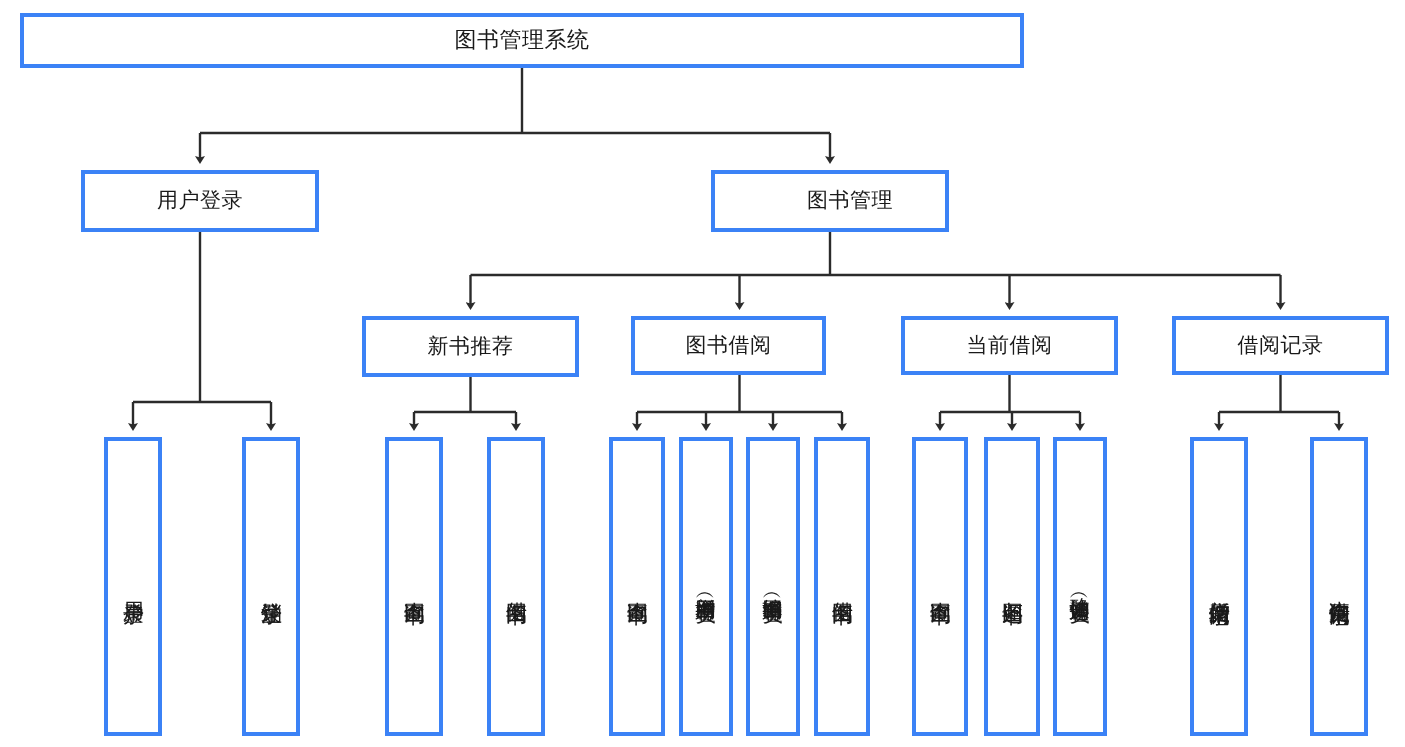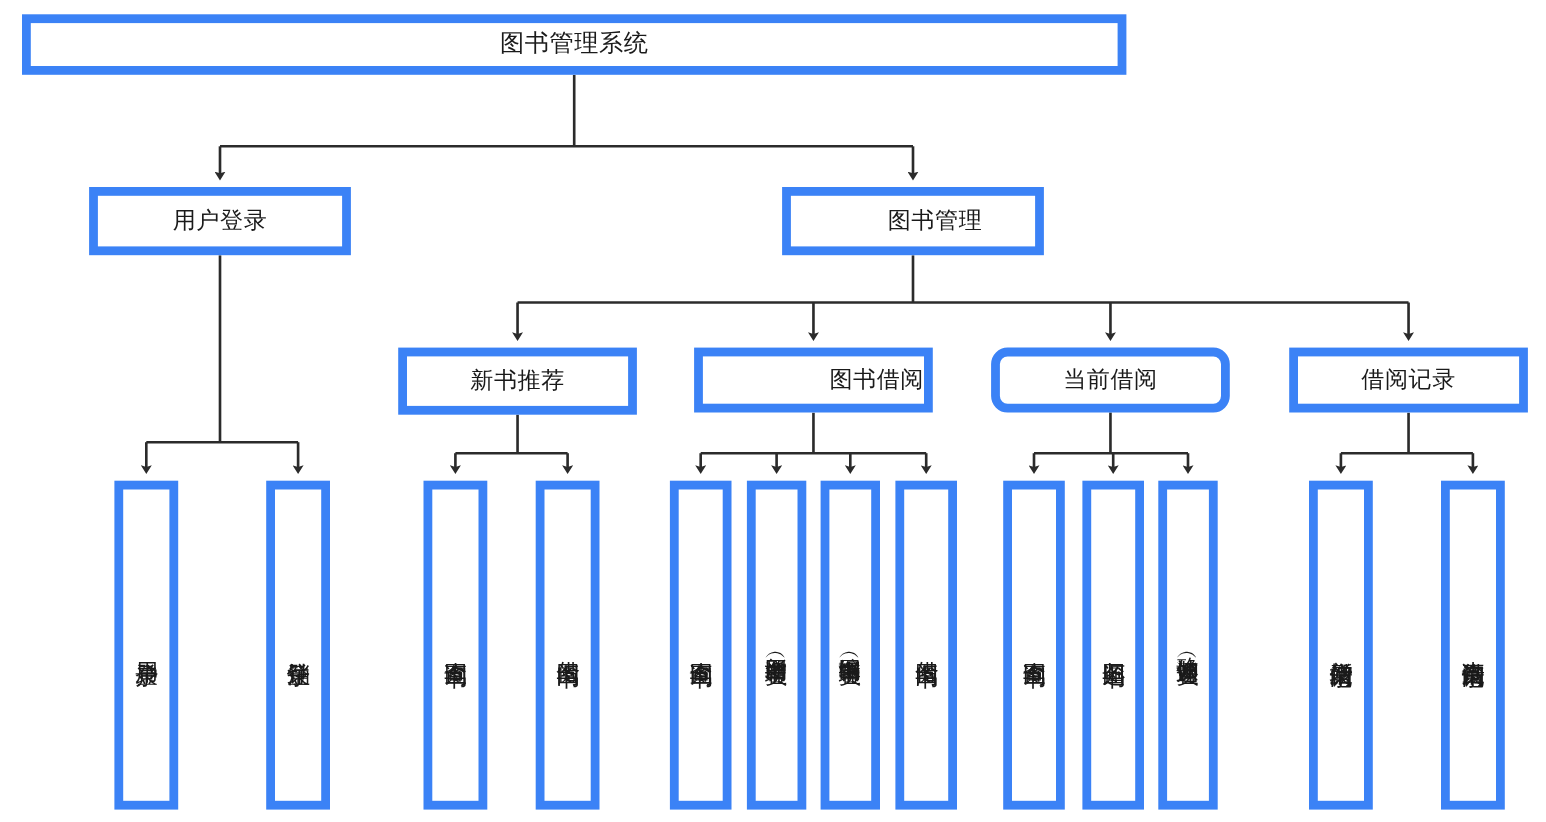--- a/index.html
+++ b/index.html
@@ -23,21 +23,21 @@
     left: 0;
     top: 0;
     width: 1405px;
     height: 747px;
     pointer-events: none;
   }
   .node {
     position: absolute;
     box-sizing: border-box;
     background: #ffffff;
-    border: 8px solid #3b82f6;
+    border: 4px solid #3b82f6;
     display: flex;
     align-items: center;
     justify-content: center;
     color: #1a1a1a;
   }
   .node-h {
     
   }
   .node-h .label {
     font-size: 21px;
@@ -129,24 +129,24 @@
       </div>
       <div class="node node-h" style="left: 81px; top: 170px; width: 238px; height: 62px;">
         <span class="label">用户登录</span>
       </div>
       <div class="node node-h" style="left: 711px; top: 170px; width: 238px; height: 62px; padding-left: 40px;">
         <span class="label">图书管理</span>
       </div>
       <div class="node node-h" style="left: 362px; top: 316px; width: 217px; height: 61px;">
         <span class="label">新书推荐</span>
       </div>
-      <div class="node node-h" style="left: 631px; top: 316px; width: 217px; height: 59px; justify-content: flex-end;">
+      <div class="node node-h" style="left: 631px; top: 316px; width: 195px; height: 59px;">
         <span class="label">图书借阅</span>
       </div>
-      <div class="node node-h" style="left: 901px; top: 316px; width: 217px; height: 59px; border-radius: 15px;">
+      <div class="node node-h" style="left: 901px; top: 316px; width: 217px; height: 59px;">
         <span class="label">当前借阅</span>
       </div>
       <div class="node node-h" style="left: 1172px; top: 316px; width: 217px; height: 59px;">
         <span class="label">借阅记录</span>
       </div>
       <div class="node node-v" style="left: 104px; top: 437px; width: 58px; height: 299px;">
         <span class="label">用户登录</span>
       </div>
       <div class="node node-v" style="left: 242px; top: 437px; width: 58px; height: 299px;">
         <span class="label">注销登录</span>

